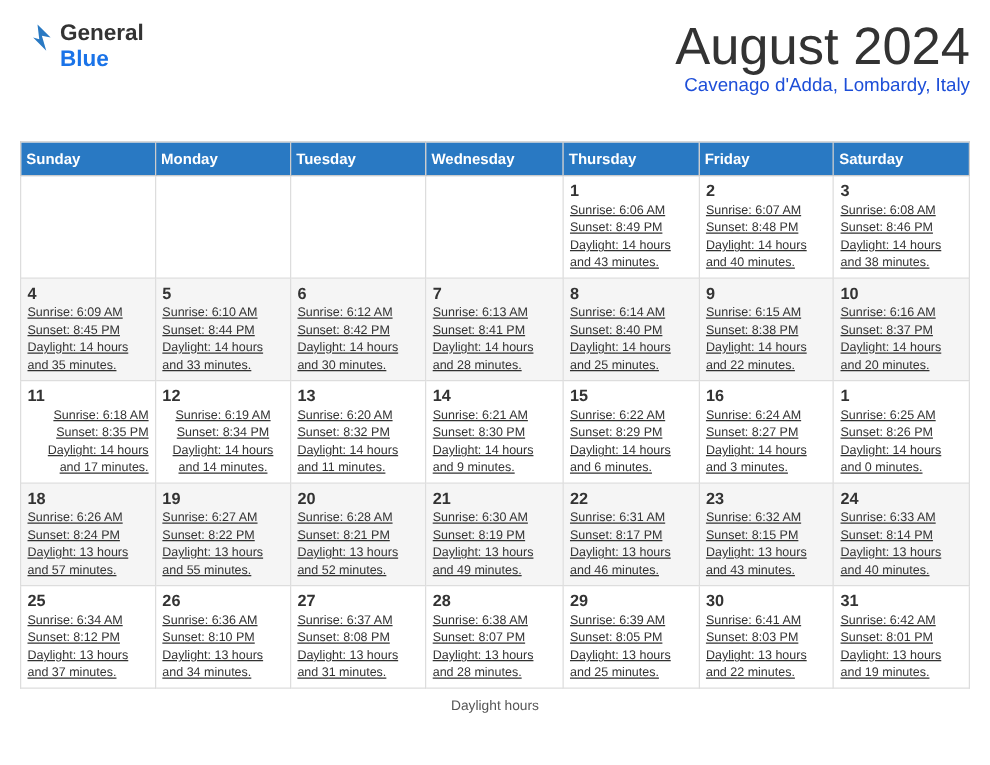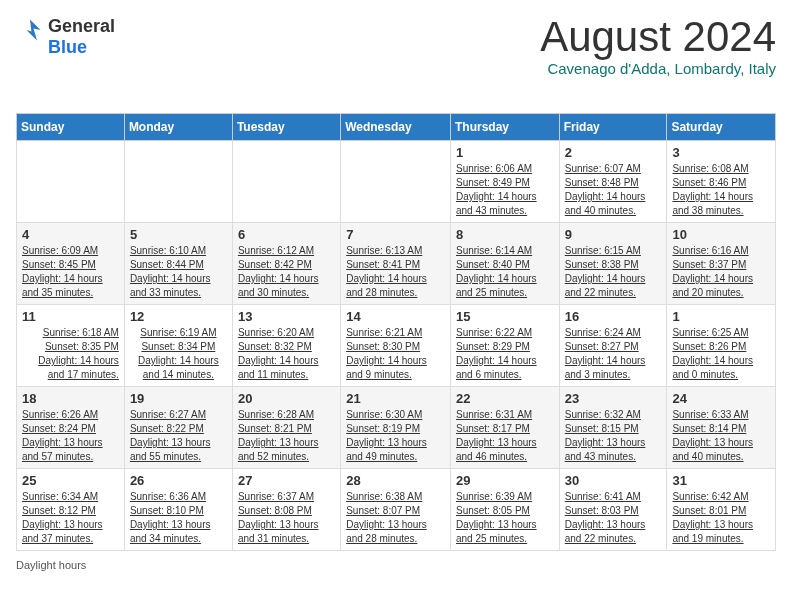--- a/index.html
+++ b/index.html
@@ -21,21 +21,21 @@
       gap: 4px;
     }
     .logo-text-general { font-size: 18px; font-weight: bold; color: #333; }
     .logo-text-blue { font-size: 18px; font-weight: bold; color: #1a73e8; }
     .logo-bird {
       width: 28px;
       height: 28px;
     }
     .title-block { text-align: right; }
     .title-month { font-size: 42px; font-weight: 300; color: #333; line-height: 1; }
-    .title-location { font-size: 15px; color: #0f766e; margin-top: 2px; }
+    .title-location { font-size: 15px; color: #1d4ed8; margin-top: 2px; }
     .calendar { width: 100%; border-collapse: collapse; margin-top: 36px; }
     .calendar th {
       background: #2979c3;
       color: #fff;
       font-size: 12px;
       font-weight: bold;
       padding: 6px 4px;
       text-align: left;
       border: 1px solid #ccc;
     }
@@ -59,21 +59,21 @@
     .cell-text {
       font-size: 10px;
       line-height: 1.4;
       text-decoration: underline;
     }
     .empty-cell { background: #fff !important; }
     .footer {
       margin-top: 8px;
       font-size: 11px;
       color: #555;
-      text-align: left;
+      text-align: center;
     }
   </style>
 </head>
 <body>
 
 <div class="header">
   <div class="logo">
     <svg class="logo-bird" viewBox="0 0 40 40">
       <polygon points="20,5 35,20 25,18 30,35 15,20 22,22" fill="#2979c3"></polygon>
     </svg>

